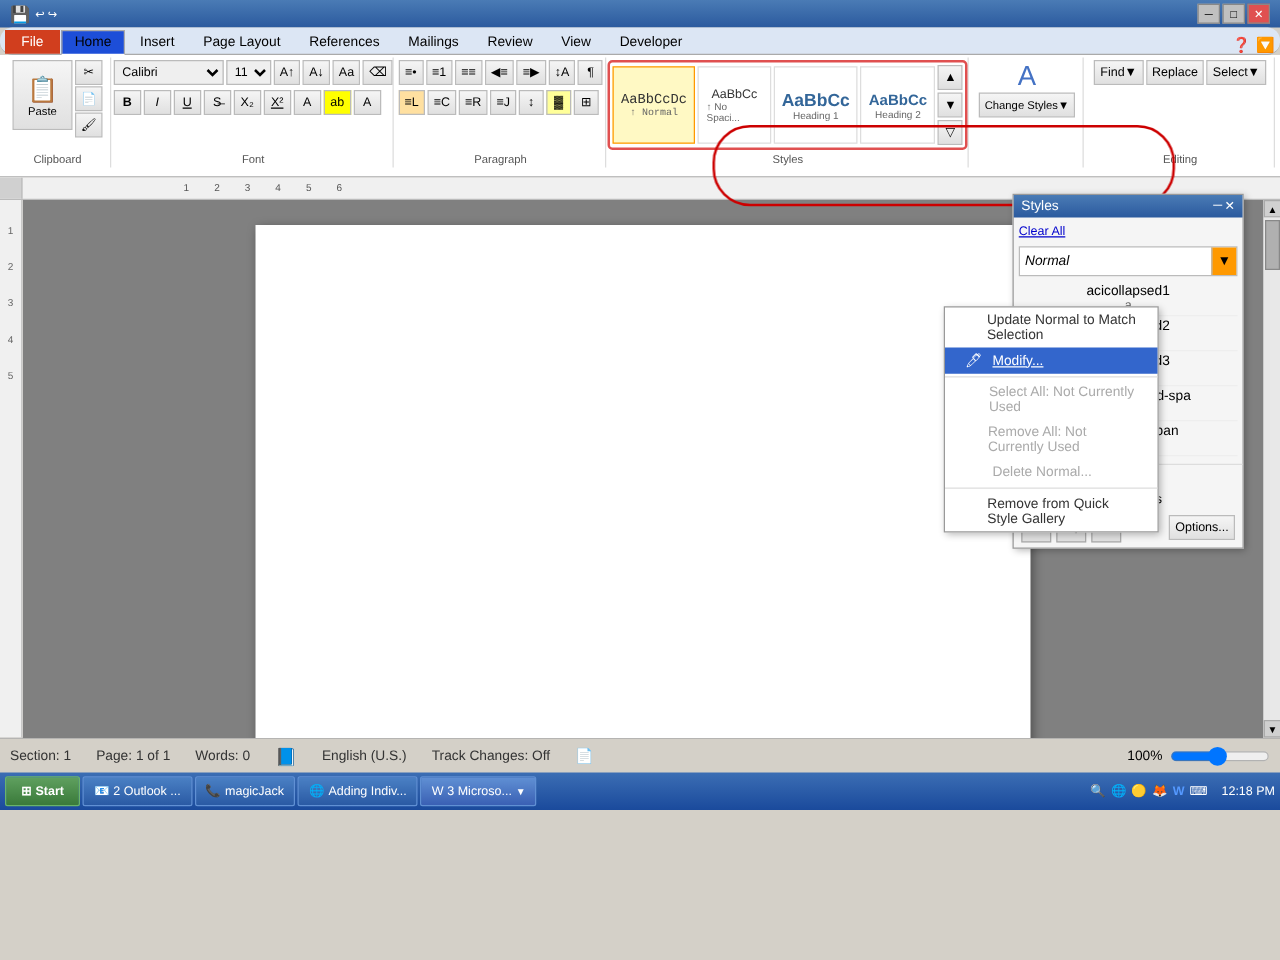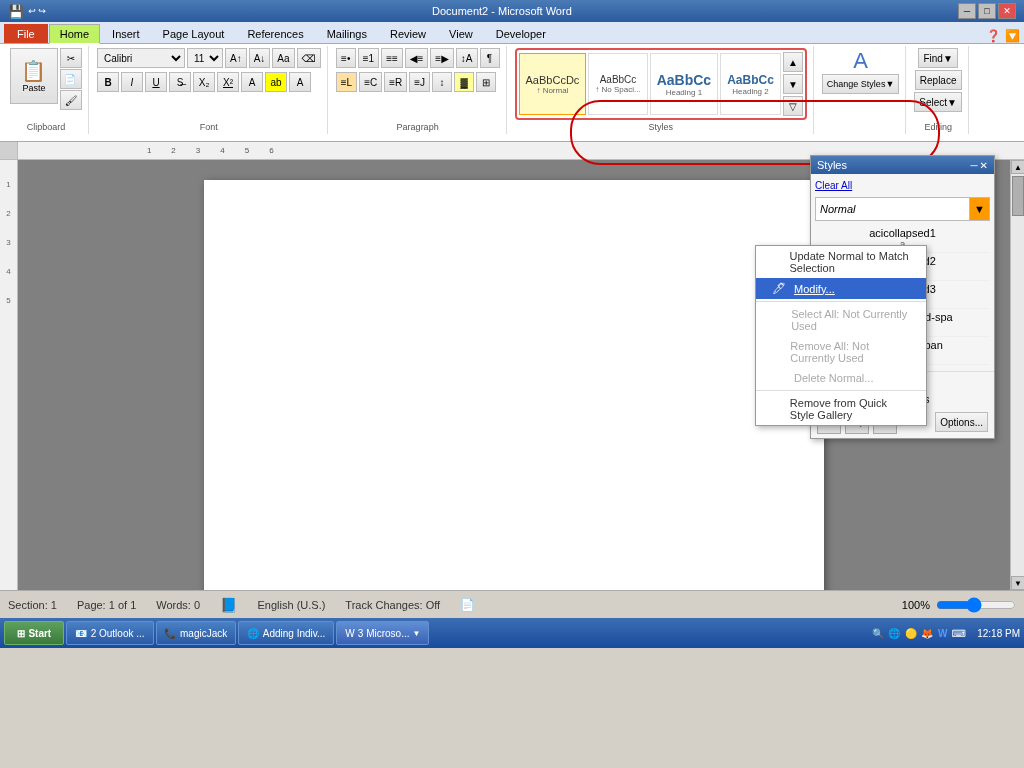--- a/index.html
+++ b/index.html
@@ -6,23 +6,23 @@
     body { font-family: 'Segoe UI', Tahoma, sans-serif; font-size: 11px; background: #d4d0c8; overflow: hidden; width: 1024px; height: 768px; position: relative; }
 
     
     #title-bar { background: linear-gradient(to bottom, #4a7bb5, #2b5a9e); height: 22px; display: flex; align-items: center; justify-content: space-between; padding: 0 8px; color: white; font-size: 11px; }
     #title-bar-left { display: flex; align-items: center; gap: 4px; }
     #title-bar-center { flex: 1; text-align: center; font-size: 11px; color: white; }
     #title-bar-right { display: flex; gap: 2px; }
     .title-btn { width: 18px; height: 16px; background: #c0c0c0; border: 1px solid #888; font-size: 9px; display: flex; align-items: center; justify-content: center; cursor: pointer; color: #000; }
 
     
-    #ribbon-tabs { background: #dce6f4; height: 22px; display: flex; align-items: flex-end; padding-left: 4px; border-bottom: 1px solid #aaa; }
+    #ribbon-tabs { background: #dce6f4; height: 22px; display: flex; align-items: flex-end; padding-left: 4px; border-bottom: 1px solid #aaa; border-radius: 10px; }
     .ribbon-tab { padding: 3px 10px; font-size: 11px; cursor: pointer; border: 1px solid transparent; border-bottom: none; margin-right: 1px; background: transparent; }
-    .ribbon-tab.active { background: #bef264; border-color: #aaa; border-bottom: 1px solid white; margin-bottom: -1px; z-index: 1; }
+    .ribbon-tab.active { background: #1d4ed8; border-color: #aaa; border-bottom: 1px solid white; margin-bottom: -1px; z-index: 1; }
     .ribbon-tab.file { background: #d13e1e; color: white; padding: 3px 12px; }
 
     
     #ribbon { background: white; border-bottom: 1px solid #aaa; padding: 2px 4px; height: 98px; display: flex; align-items: flex-start; gap: 2px; }
     .ribbon-group { border-right: 1px solid #ddd; padding: 2px 6px; display: flex; flex-direction: column; align-items: center; min-height: 88px; }
     .ribbon-group-label { font-size: 9px; color: #555; margin-top: auto; padding-top: 2px; }
     .ribbon-group-content { display: flex; align-items: center; gap: 2px; flex: 1; }
 
     
     .rb { background: linear-gradient(to bottom, #f5f5f5, #e0e0e0); border: 1px solid #bbb; padding: 2px 4px; cursor: pointer; font-size: 10px; display: inline-flex; align-items: center; justify-content: center; }
@@ -30,21 +30,21 @@
     .rb-small { height: 20px; min-width: 20px; }
 
     
     .font-selector { width: 88px; height: 20px; border: 1px solid #bbb; font-size: 10px; padding: 1px 2px; }
     .size-selector { width: 36px; height: 20px; border: 1px solid #bbb; font-size: 10px; padding: 1px 2px; }
     .font-row { display: flex; gap: 2px; margin-bottom: 2px; }
 
     
     #styles-section { border: 2px solid #e05050; border-radius: 4px; display: flex; align-items: center; padding: 2px; gap: 2px; background: white; }
     .style-btn { border: 1px solid #ddd; padding: 2px 6px; cursor: pointer; font-size: 10px; display: flex; flex-direction: column; align-items: center; min-width: 56px; height: 62px; justify-content: center; background: white; }
-    .style-btn.active { background: #fff9c4; border-color: #f90; }
+    .style-btn.active { background: #fff9c4; border-color: #f90; font-family: Liberation Mono, monospace; }
     .style-normal { font-size: 11px; color: #333; }
     .style-no-spacing { font-size: 10px; color: #333; }
     .style-h1 { font-size: 14px; color: #336699; font-weight: bold; }
     .style-h2 { font-size: 12px; color: #336699; font-weight: bold; }
     .style-sublabel { font-size: 8px; color: #666; }
 
     
     #ruler { background: #f0f0f0; height: 18px; border-bottom: 1px solid #bbb; display: flex; align-items: center; padding: 0 0 0 110px; font-size: 8px; color: #666; overflow: hidden; position: relative; }
     #doc-area { flex: 1; background: #808080; overflow: auto; padding: 20px; display: flex; justify-content: center; align-items: flex-start; }
     #doc-page { background: white; width: 620px; min-height: 520px; box-shadow: 2px 2px 8px rgba(0,0,0,0.4); }
@@ -95,21 +95,20 @@
     .sb-thumb { width: 12px; height: 40px; background: #b0b0b0; border: 1px solid #888; margin: 0 auto; margin-top: 2px; }
   </style>
 </head>
 <body>
 
 <div id="title-bar">
   <div id="title-bar-left">
     <span style="font-size:13px;">💾</span>
     <span style="font-size:9px;">↩ ↪</span>
   </div>
-  <div id="title-bar-center">Document2 - Microsoft Word</div>
   <div id="title-bar-right">
     <div class="title-btn">─</div>
     <div class="title-btn">□</div>
     <div class="title-btn" style="background:#e05050;color:white;">✕</div>
   </div>
 </div>
 
 <div id="ribbon-tabs">
   <div class="ribbon-tab file">File</div>
   <div class="ribbon-tab active">Home</div>
@@ -227,21 +226,21 @@
 
   <div class="ribbon-group">
     <div style="display:flex;flex-direction:column;align-items:center;">
       <span style="font-size:22px;color:#4472c4;">A</span>
       <button class="rb rb-small" style="font-size:9px;white-space:nowrap;">Change Styles▼</button>
     </div>
     <div class="ribbon-group-label"></div>
   </div>
 
   <div class="ribbon-group">
-    <div style="display:flex;flex-direction:column;gap:2px;align-items:center;">
+    <div style="display:flex;flex-direction:row;gap:2px;align-items:center;">
       <button class="rb rb-small">Find▼</button>
       <button class="rb rb-small">Replace</button>
       <button class="rb rb-small">Select▼</button>
     </div>
     <div class="ribbon-group-label">Editing</div>
   </div>
 
   <div class="ribbon-highlight"></div>
 </div>
 

